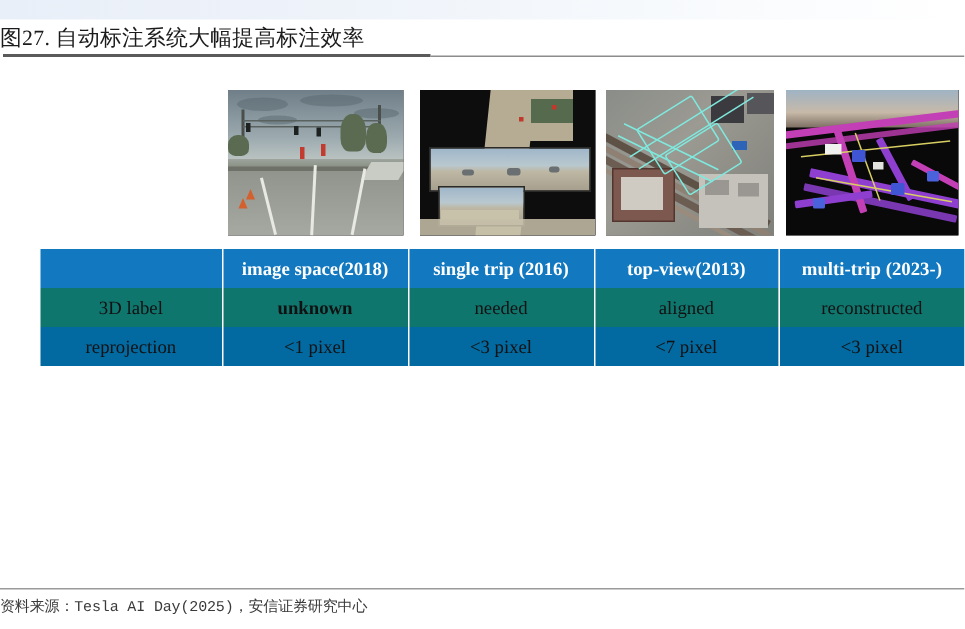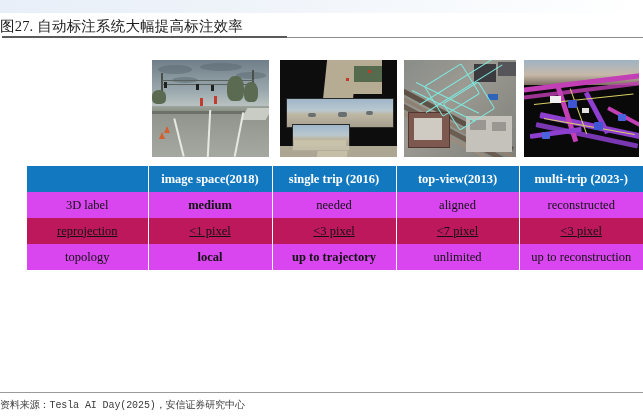--- a/index.html
+++ b/index.html
@@ -109,22 +109,22 @@
   table.mtx th.blank{background:#1278c0;}
   table.mtx th:last-child{border-right:none;}
   table.mtx td{
     height:26px;padding:0;
     font-family:"Liberation Serif", serif;
     font-size:12.5px;color:#111111;
     text-align:center;vertical-align:middle;
     border-right:1px solid #ffffff;
   }
   table.mtx td:last-child{border-right:none;}
-  table.mtx tr.odd td{background:#d946ef;}
-  table.mtx tr.even td{background:#be185d;text-decoration:underline;}
+  table.mtx tr.odd td{background:#0f766e;}
+  table.mtx tr.even td{background:#0369a1;}
   td.red{color:#ff1a1a;font-weight:bold;}
   td.green{color:#9bbb59;}
   td.dark{color:#111111;}
   td.spell{text-decoration:underline wavy #e03a3a;text-underline-offset:2px;}
 
   .bottom-rule{
     position:absolute;left:0;top:392px;width:643px;height:1px;background:#9a9a9a;
   }
   .src{
     position:absolute;left:0;top:396px;width:643px;height:20px;
@@ -253,36 +253,29 @@
       <th class="blank"></th>
       <th>image space(2018)</th>
       <th>single trip (2016)</th>
       <th>top-view(2013)</th>
       <th>multi-trip (2023-)</th>
     </tr>
   </thead>
   <tbody>
     <tr class="odd">
       <td class="dark">3D label</td>
-      <td class="red">medium</td>
+      <td class="red">unknown</td>
       <td class="dark">needed</td>
       <td class="dark">aligned</td>
       <td class="green">reconstructed</td>
     </tr>
     <tr class="even">
       <td class="dark">reprojection</td>
       <td class="green">&lt;1 pixel</td>
       <td class="green">&lt;3 pixel</td>
       <td class="dark">&lt;7 pixel</td>
       <td class="green">&lt;3 pixel</td>
     </tr>
-    <tr class="odd">
-      <td class="dark">topology</td>
-      <td class="red">local</td>
-      <td class="red">up to trajectory</td>
-      <td class="green">unlimited</td>
-      <td class="dark">up to reconstruction</td>
-    </tr>
   </tbody>
 </table>
 
 <div class="bottom-rule"></div>
 <div class="src">资料来源：Tesla AI Day(2025)，安信证券研究中心</div>
 
 </body></html>

